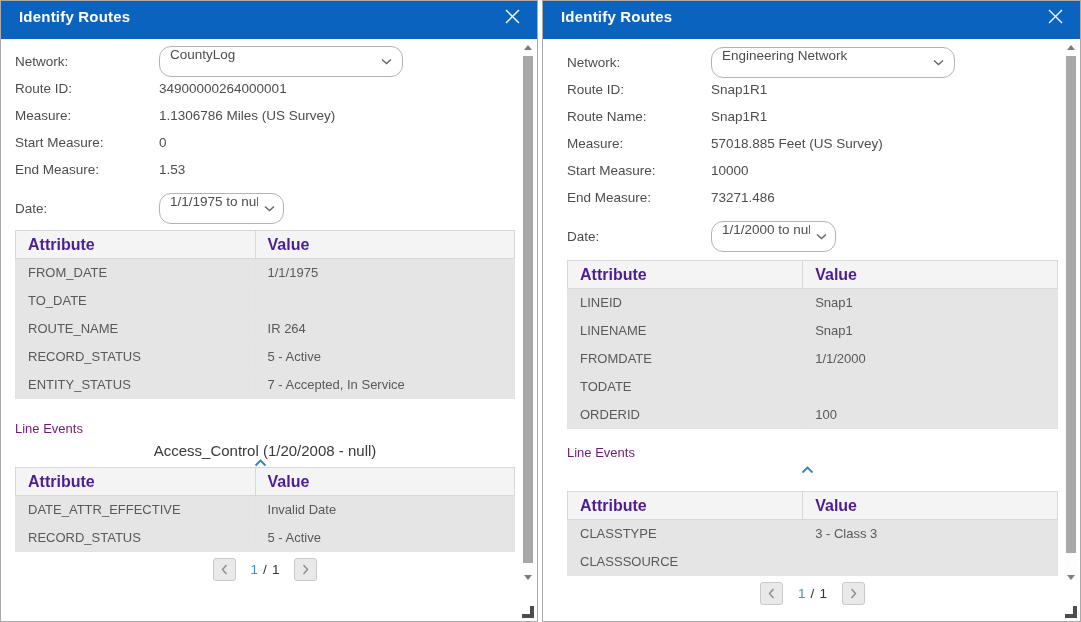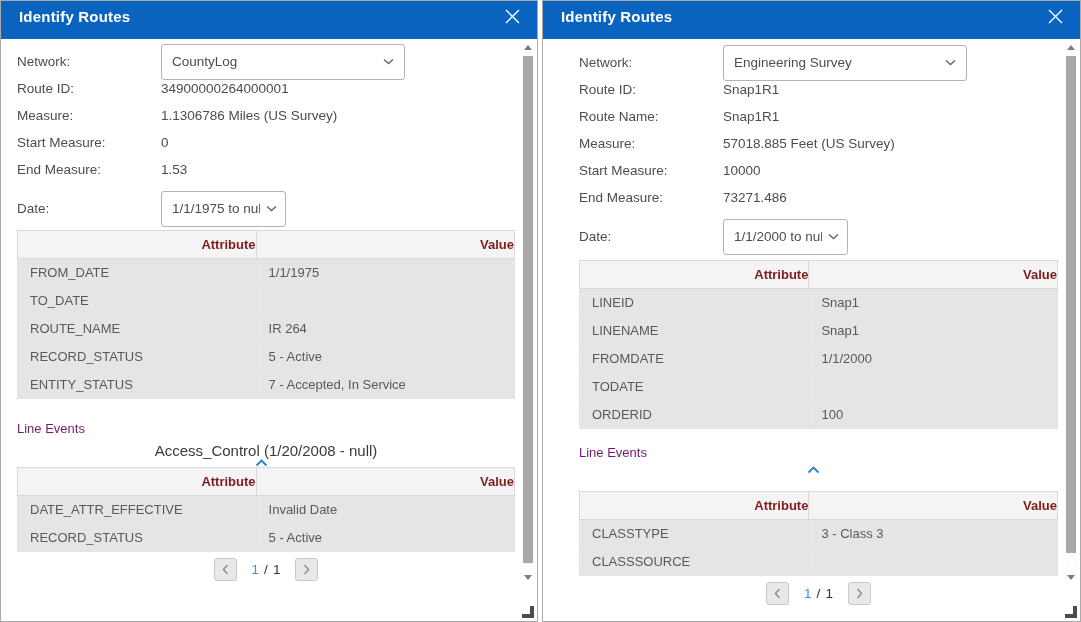--- a/index.html
+++ b/index.html
@@ -22,44 +22,44 @@
 
   .hdr{
     height:38px;background:var(--header-blue);
     display:flex;align-items:center;padding:0 14px 8px 18px;
   }
   .hdr-title{flex:1;color:#fff;font-size:15px;font-weight:bold;letter-spacing:.2px;}
   .close-btn{width:22px;height:22px;display:flex;align-items:center;justify-content:center;cursor:pointer;}
 
   .body{
     position:absolute;top:38px;left:0;right:0;bottom:0;
-    padding:9px 22px 0 4px;overflow:hidden;margin-left:12px;
+    padding:9px 22px 0 14px;overflow:hidden;
   }
   .panel-1 .body{padding-left:24px;padding-top:10px;}
 
   .field-row{display:flex;align-items:center;height:27px;font-size:13.5px;color:#4d4d4d;}
   .field-label{width:144px;flex:none;}
   .field-static{color:#4d4d4d;}
   .row-sm{margin-top:12px;}
   .select{
-    height:36px;width:244px;border:1px solid #b3b3b3;border-radius:3px;background:#fff;
-    display:flex;align-items:center;justify-content:space-between;
+    height:31px;width:244px;border:1px solid #b3b3b3;border-radius:12px;background:#fff;
+    display:flex;justify-content:space-between;
     padding:0 10px;cursor:pointer;color:#4d4d4d;
   }
   .select-sm{width:125px;padding-right:8px;}
   .select-text{font-size:13.5px;white-space:nowrap;overflow:hidden;}
   .chev-wrap{display:flex;align-items:center;flex:none;margin-left:6px;}
 
   .attr-table{
     border-collapse:collapse;width:100%;table-layout:fixed;margin-top:8px;
     border:1px solid #d2d2d2;
   }
   .panel-1 .route-table{margin-top:10px;}
   .attr-table th{
-    background:#f4f4f4;text-align:right;font-size:13px;font-weight:bold;color:#7f1d1d;
+    background:#f4f4f4;text-align:left;font-size:16px;font-weight:bold;color:#4c1d95;
     height:28px;padding:0 0 0 12px;border:1px solid #d8d8d8;
   }
   .attr-table td{
     font-size:13px;color:#595959;height:28px;padding:0 0 0 12px;
     border:1px solid #e3e3e3;background:#e5e5e5;white-space:nowrap;overflow:hidden;
   }
   .attr-table th:first-child,.attr-table td:first-child{width:48%;}
 
   .line-events-label{margin-top:22px;font-size:13px;color:#701a75;height:16px;}
   .panel-1 .line-events-label{margin-top:16px;}
@@ -233,21 +233,21 @@
       <svg width="17" height="17" viewBox="0 0 17 17">
           <path d="M2 2 L15 15 M15 2 L2 15" stroke="#ffffff" stroke-width="1.4" fill="none"></path>
         </svg>
     </span>
   </div>
   <div class="body">
     <div class="fields">
         <div class="field-row">
           <span class="field-label">Network:</span>
           <div class="select">
-            <span class="select-text">Engineering Survey</span>
+            <span class="select-text">Engineering Network</span>
             <span class="chev-wrap">
               <svg width="11" height="7" viewBox="0 0 11 7">
                 <polyline points="1,1.5 5.5,5.5 10,1.5" stroke="#666" stroke-width="1.4" fill="none"></polyline>
               </svg>
             </span>
           </div>
         </div>
         <div class="field-row">
           <span class="field-label">Route ID:</span>
           <span class="field-static">Snap1R1</span>

